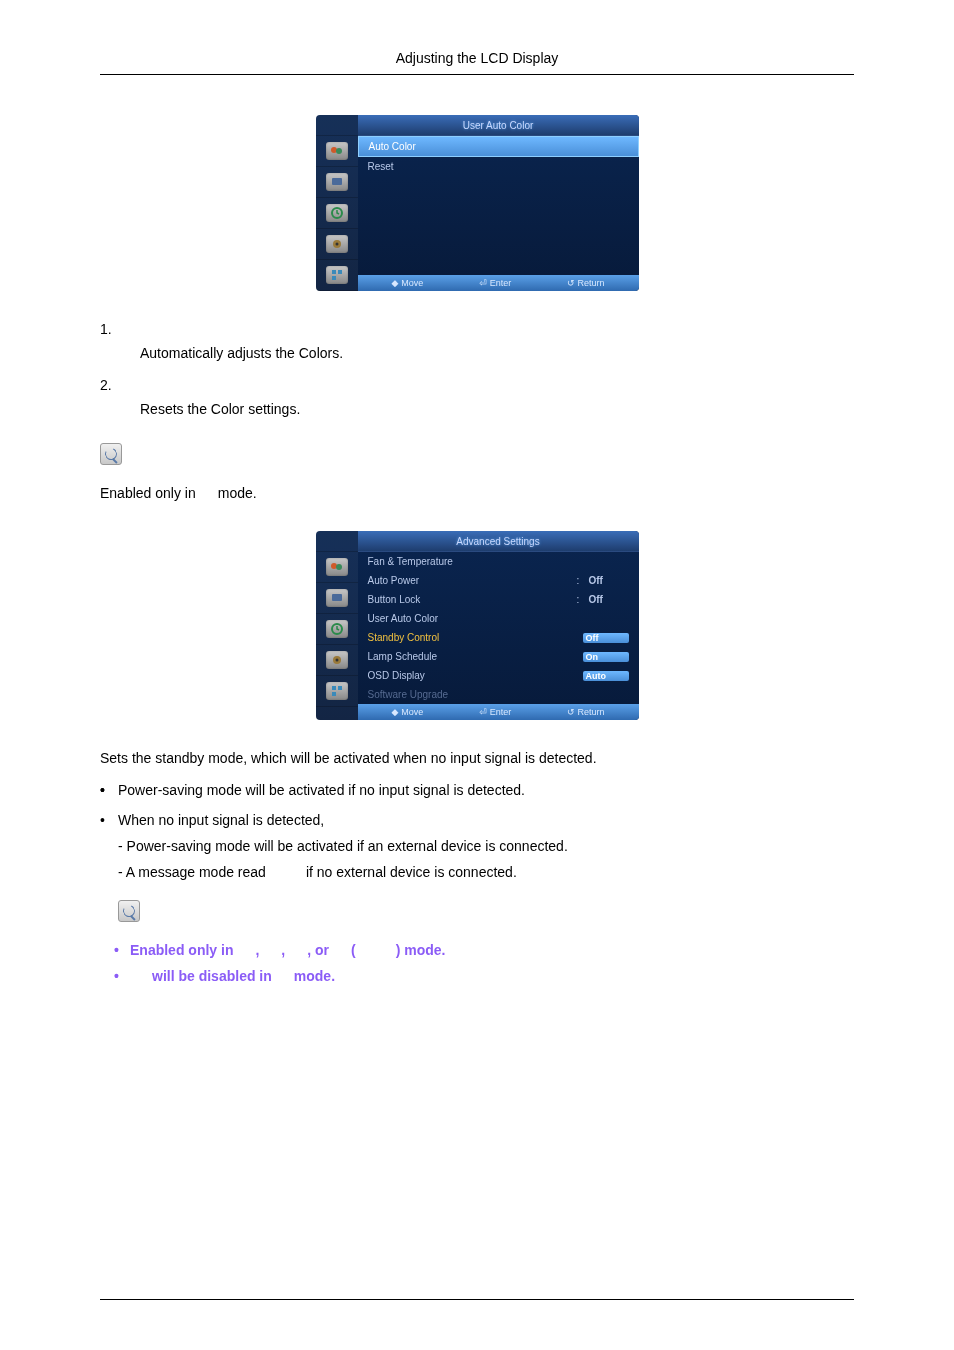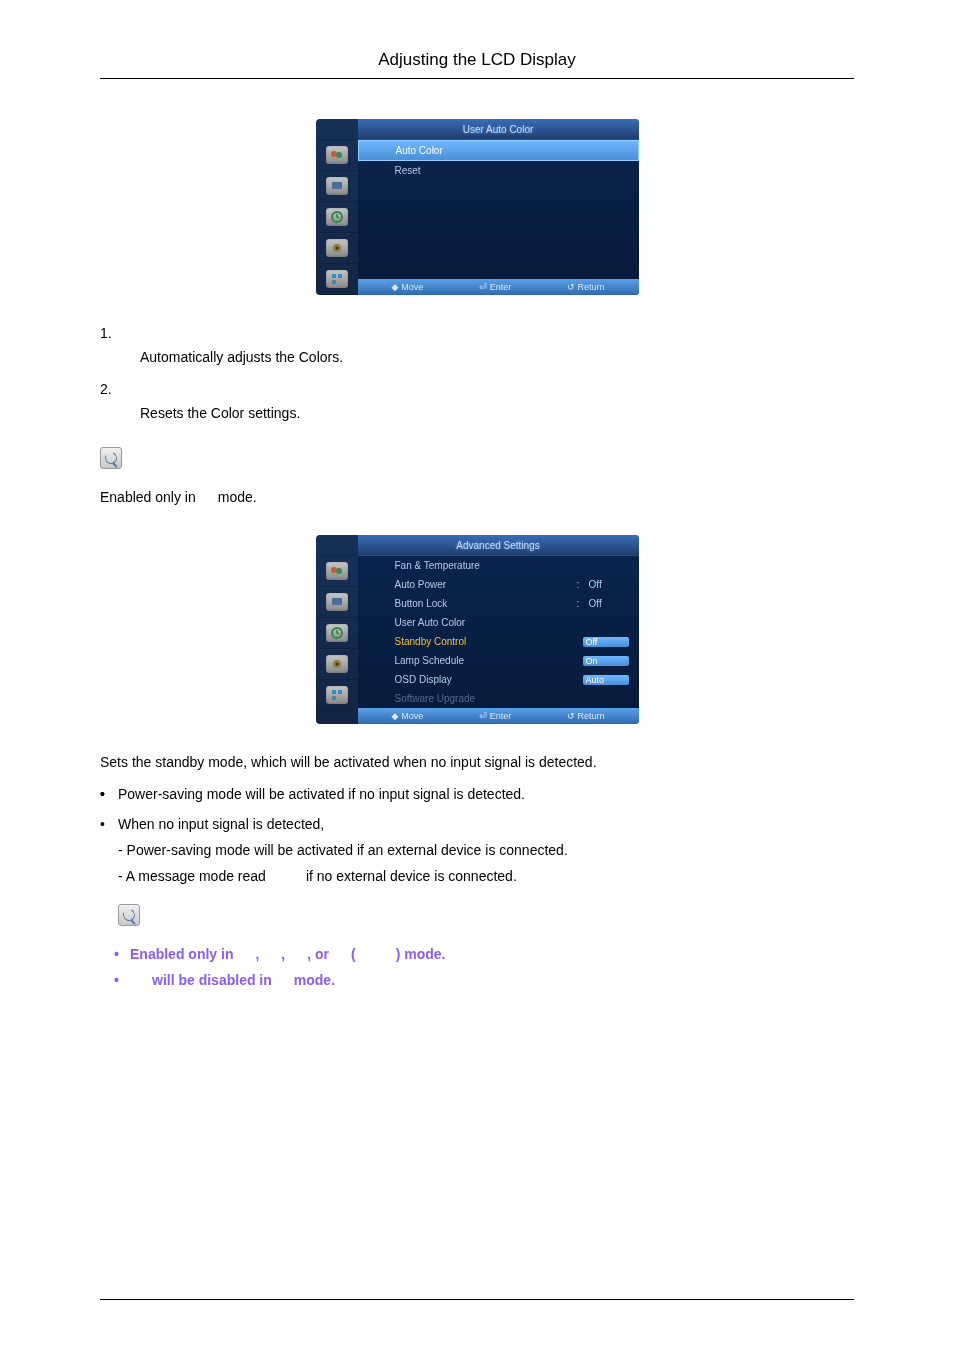--- a/index.html
+++ b/index.html
@@ -14,21 +14,21 @@
     width: 954px;
     min-height: 1350px;
     margin: 0 auto;
     background: #fff;
     box-sizing: border-box;
     padding: 50px 100px 50px 100px;
     position: relative;
   }
   .header-title {
     text-align: center;
-    font-size: 17px;
+    font-size: 14px;
     padding-bottom: 8px;
     border-bottom: 1px solid #000;
     margin-bottom: 40px;
   }
   .osd-panel {
     width: 323px;
     margin: 0 auto 30px auto;
     background: linear-gradient(to bottom, #0a2550, #071a3a);
     border-radius: 4px;
     overflow: hidden;
@@ -84,23 +84,23 @@
     color: #b8c8e8;
     display:flex;
     align-items:center;
   }
   .osd-row.selected {
     background: linear-gradient(to bottom, #6eb8ff, #4a8fd8);
     color: #fff;
     border:1px solid #8ecfff;
   }
   .osd-row.disabled { color: #556a90; }
-  .osd-row .label { flex:1;margin-left:27px; }
+  .osd-row .label { flex:1; }
   .osd-row .colon { width: 12px; }
-  .osd-row .value { width: 40px; }
+  .osd-row .value { width: 40px; font-weight: bold; }
   .osd-row .value.highlight {
     background: linear-gradient(to bottom, #6eb8ff, #4a8fd8);
     border-radius: 2px;
     padding: 0 3px;
     font-size:9px;
     color:#fff;
   }
   .osd-footer {
     display:flex;
     justify-content: space-around;

